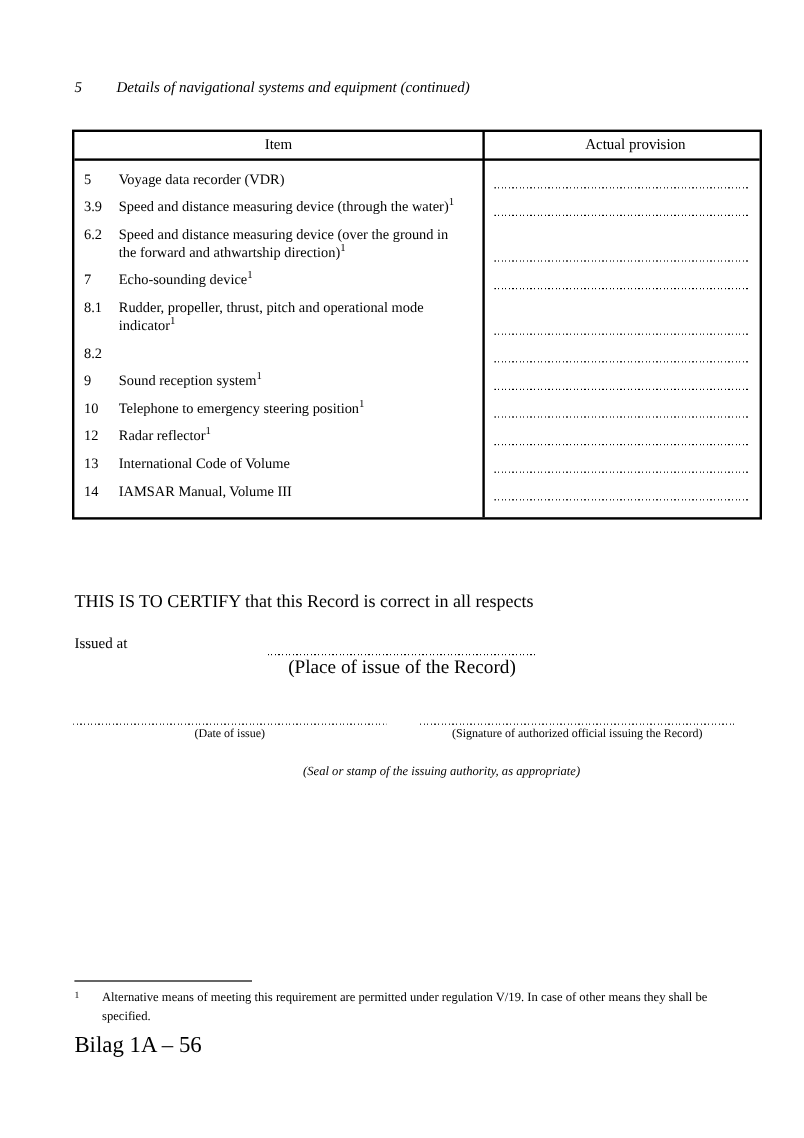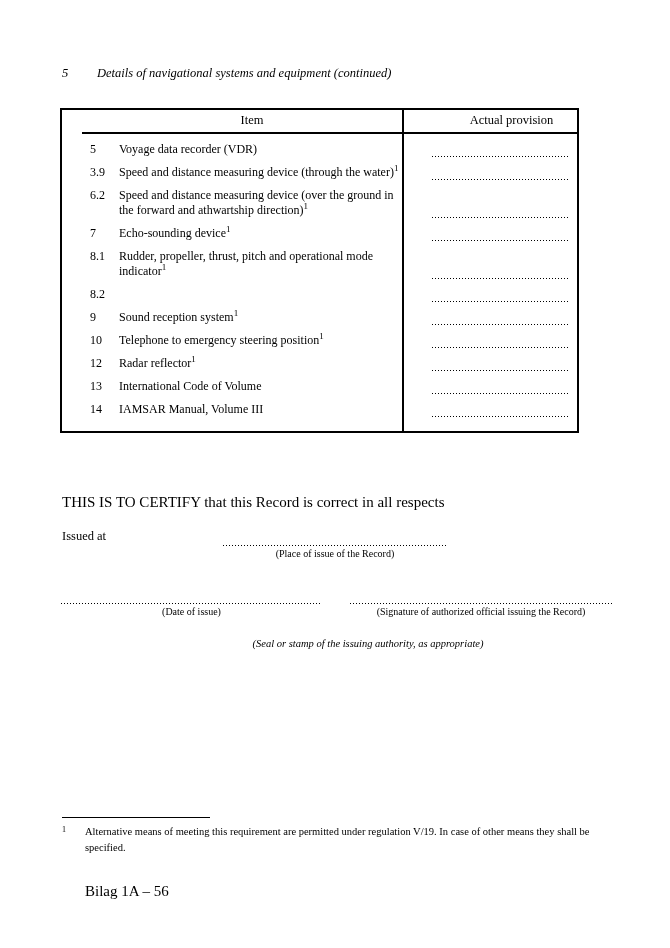--- a/index.html
+++ b/index.html
@@ -23,23 +23,22 @@
     font-size: 12.5px;
     display: flex;
   }
   .h-num { display: inline-block; width: 35px; flex: none; }
 
   
   .equip-table {
     position: absolute;
     left: 60px;
     top: 108px;
-    width: 519px;
+    width: 575px;
     border: 2px solid #000;
-    padding-left: 20px;
   }
   .t-divider {
     position: absolute;
     left: 340px;
     top: 0;
     bottom: 0;
     width: 2px;
     background: #000;
   }
   .t-header { display: flex; border-bottom: 2px solid #000; }
@@ -63,21 +62,21 @@
   .certify { position: absolute; left: 62px; top: 494px; font-size: 15px; }
   .issued-at { position: absolute; left: 62px; top: 529px; font-size: 12.5px; }
   .fill-line {
     position: absolute;
     height: 1px;
     background-image: repeating-linear-gradient(to right, #000 0 1px, transparent 1px 3px);
   }
   .place-line { left: 223px; top: 545px; width: 224px; }
   .place-caption {
     position: absolute; left: 223px; top: 548px; width: 224px;
-    text-align: center; font-size: 10px;
+    text-align: center; font-size: 16px;
   }
   .date-line { left: 61px; top: 603px; width: 261px; }
   .date-caption {
     position: absolute; left: 61px; top: 606px; width: 261px;
     text-align: center; font-size: 10px;
   }
   .sig-line { left: 350px; top: 603px; width: 262px; }
   .sig-caption {
     position: absolute; left: 342px; top: 606px; width: 278px;
     text-align: center; font-size: 10px;
@@ -90,21 +89,21 @@
   
   .footnote-sep { position: absolute; left: 62px; top: 817px; width: 148px; height: 1px; background: #000; }
   .footnote {
     position: absolute; left: 62px; top: 824px; width: 546px;
     font-size: 10.5px; line-height: 16px; display: flex;
   }
   .footnote .fn-marker { width: 23px; flex: none; font-size: 8px; line-height: 12px; }
   .footnote .fn-text { flex: 1; }
 
   
-  .page-footer { position: absolute; left: 62px; top: 883px; font-size: 15px; margin-left: 23px; }
+  .page-footer { position: absolute; left: 62px; top: 861px; font-size: 19px; }
 </style>
 </head>
 <body>
 
 <div class="page">
 
   <div class="heading">
     <span class="h-num">5</span>
     <span class="h-text">Details of navigational systems and equipment (continued)</span>
   </div>

